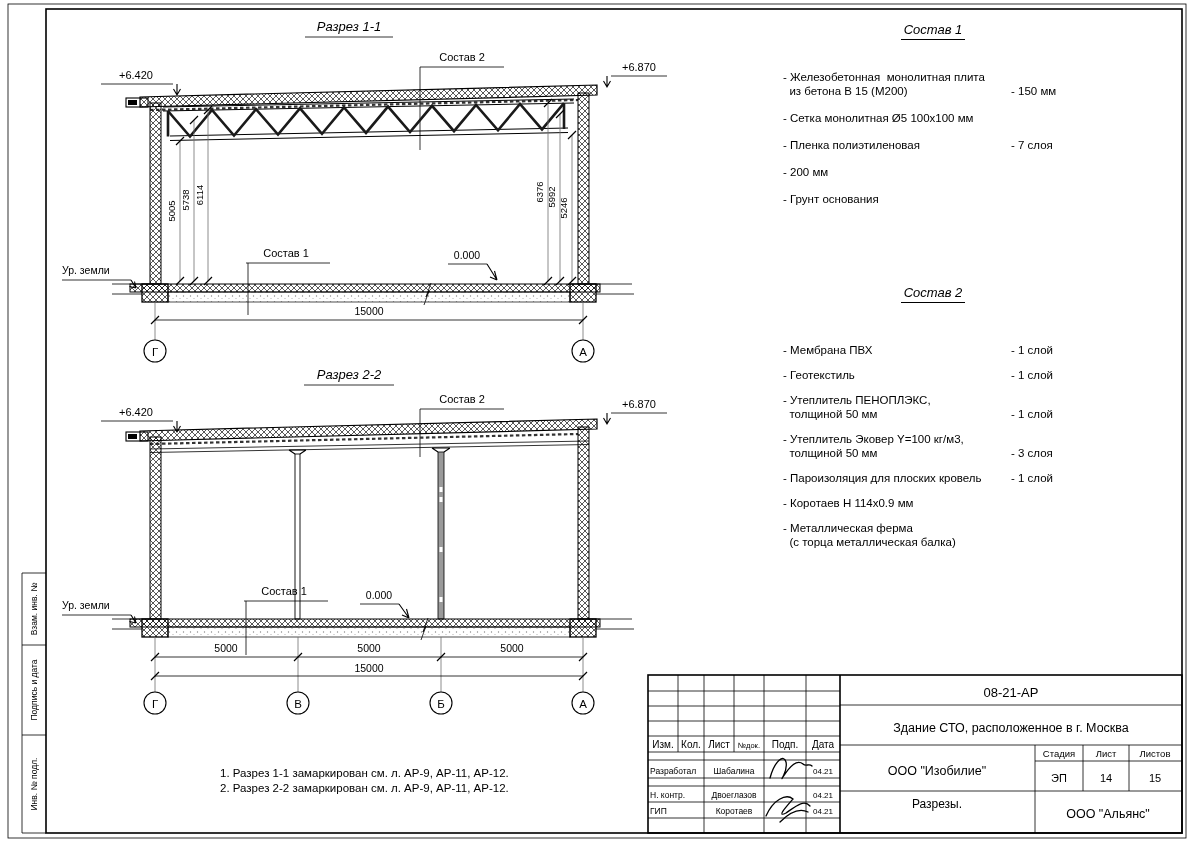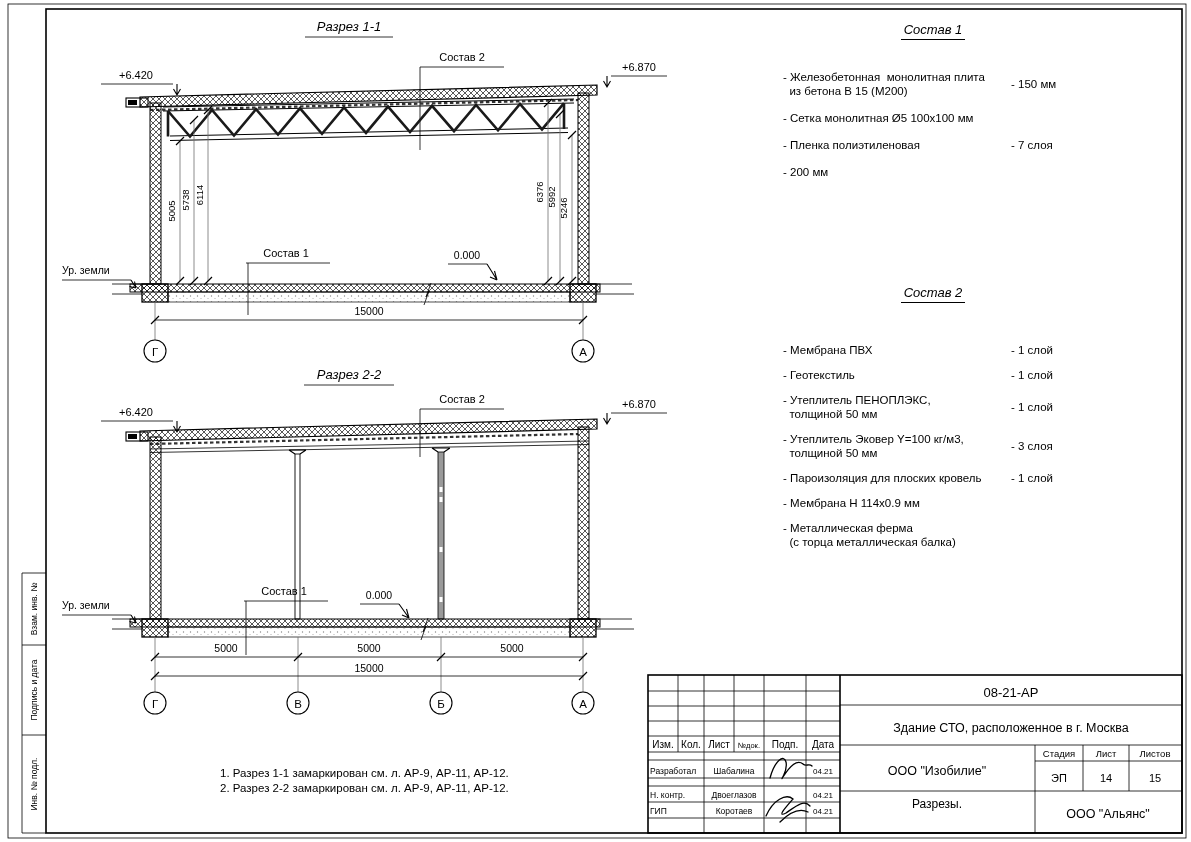--- a/index.html
+++ b/index.html
@@ -19,21 +19,21 @@
   .dash{stroke:#333;stroke-width:2.2;fill:none;stroke-dasharray:3.5 2.5;}
   .chord{stroke:#000;stroke-width:1;fill:none;}
   .zig{stroke:#1a1a1a;stroke-width:2.6;fill:none;}
   .sig{stroke:#000;stroke-width:1.3;fill:none;stroke-linecap:round;}
 
   .sostav{position:absolute;width:300px;}
   .sostav-title{text-align:center;margin-bottom:30px;}
   .sostav-title span{display:inline-block;font-size:13px;font-style:italic;
     border-bottom:1.2px solid #000;padding:0 3px 2px;}
   #sostav2-box .sostav-title{margin-bottom:40px;}
-  .spec-row{display:flex;align-items:center;margin-bottom:13px;
+  .spec-row{display:flex;align-items:flex-end;margin-bottom:13px;
     font-size:11.5px;line-height:14px;}
   #sostav2-box .spec-row{margin-bottom:11px;}
   .spec-name{flex:1;white-space:pre-wrap;}
   .spec-val{width:72px;flex-shrink:0;}
   .notes{position:absolute;left:220px;top:766px;font-size:11.5px;line-height:15px;}
 </style>
 </head>
 <body>
 
 <div class="page">
@@ -286,20 +286,24 @@
       <div class="spec-name">- Сетка монолитная Ø5 100х100 мм</div>
       <div class="spec-val"></div>
     </div>
     <div class="spec-row">
       <div class="spec-name">- Пленка полиэтиленовая</div>
       <div class="spec-val">-  7 слоя</div>
     </div>
     <div class="spec-row">
       <div class="spec-val">- 200 мм</div>
     </div>
+    <div class="spec-row">
+      <div class="spec-name">- Грунт основания</div>
+      <div class="spec-val"></div>
+    </div>
   </div>
 
   <div class="sostav" id="sostav2-box" style="left:783px;top:283px;">
     <div class="sostav-title">
       <span>Состав 2</span>
     </div>
     <div class="spec-row">
       <div class="spec-name">- Мембрана ПВХ</div>
       <div class="spec-val">- 1 слой</div>
     </div>
@@ -315,21 +319,21 @@
     <div class="spec-row">
       <div class="spec-name">- Утеплитель Эковер Y=100 кг/м3,
   толщиной 50 мм</div>
       <div class="spec-val">- 3 слоя</div>
     </div>
     <div class="spec-row">
       <div class="spec-name">- Пароизоляция для плоских кровель</div>
       <div class="spec-val">- 1 слой</div>
     </div>
     <div class="spec-row">
-      <div class="spec-name">- Мембрана Н 114х0.9 мм</div>
+      <div class="spec-name">- Коротаев Н 114х0.9 мм</div>
       <div class="spec-val"></div>
     </div>
     <div class="spec-row">
       <div class="spec-name">- Металлическая ферма
   (с торца металлическая балка)</div>
       <div class="spec-val"></div>
     </div>
   </div>
 
   <div class="notes">

